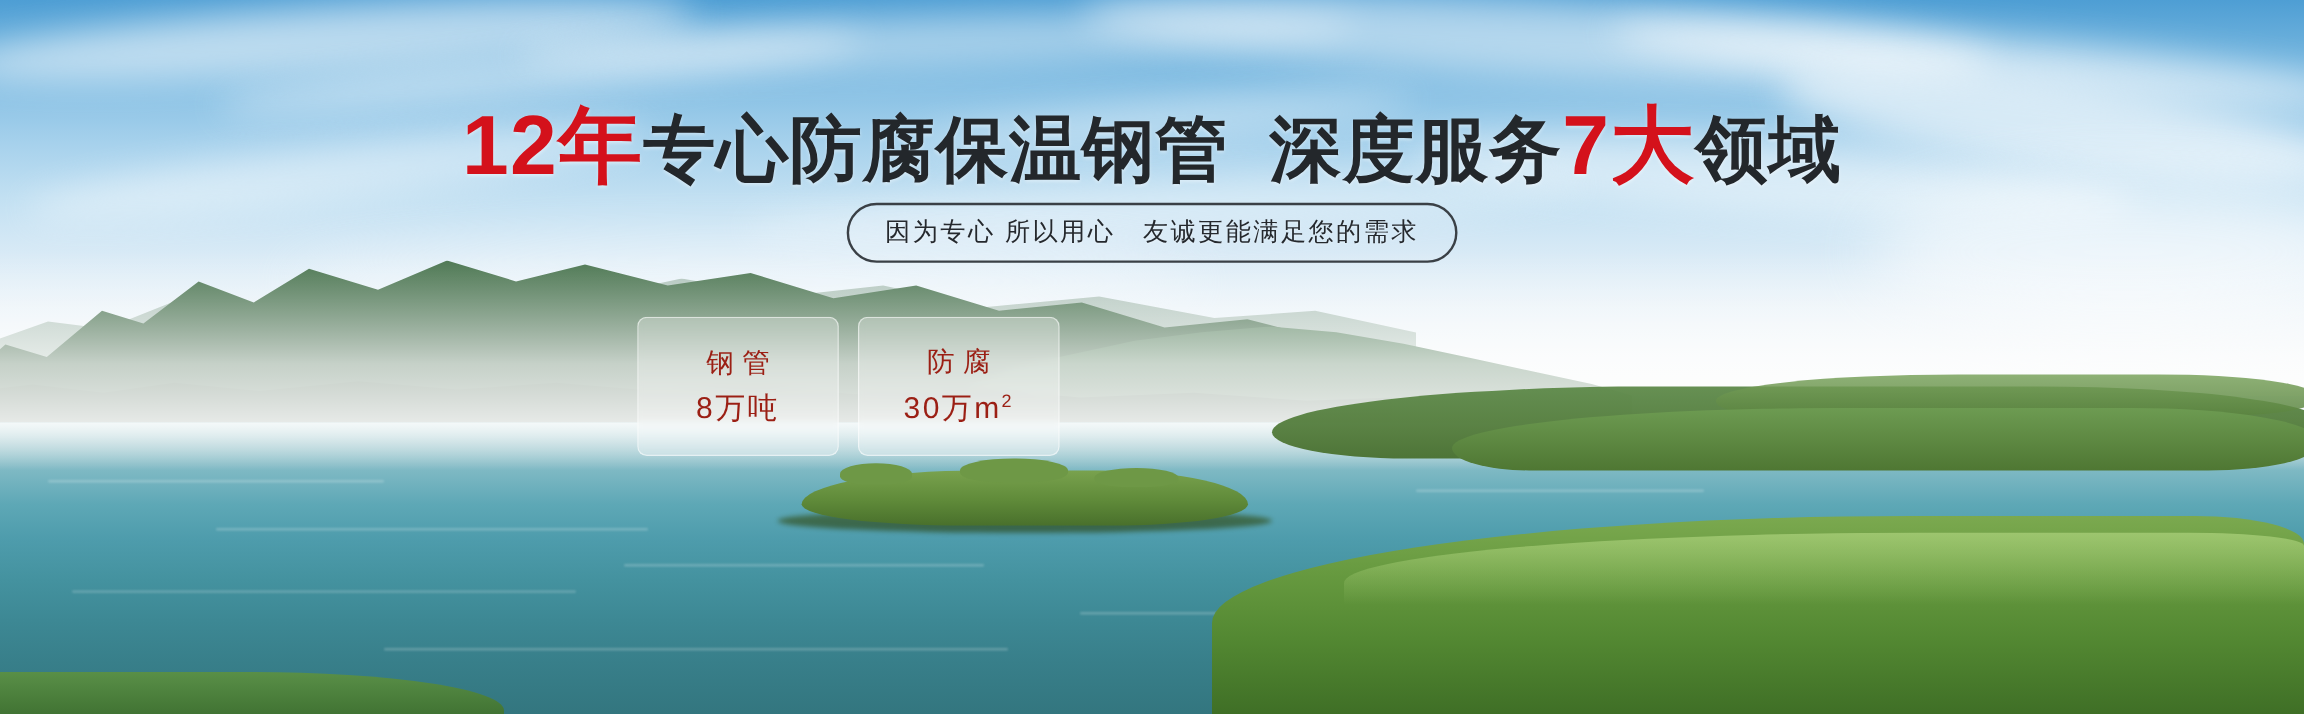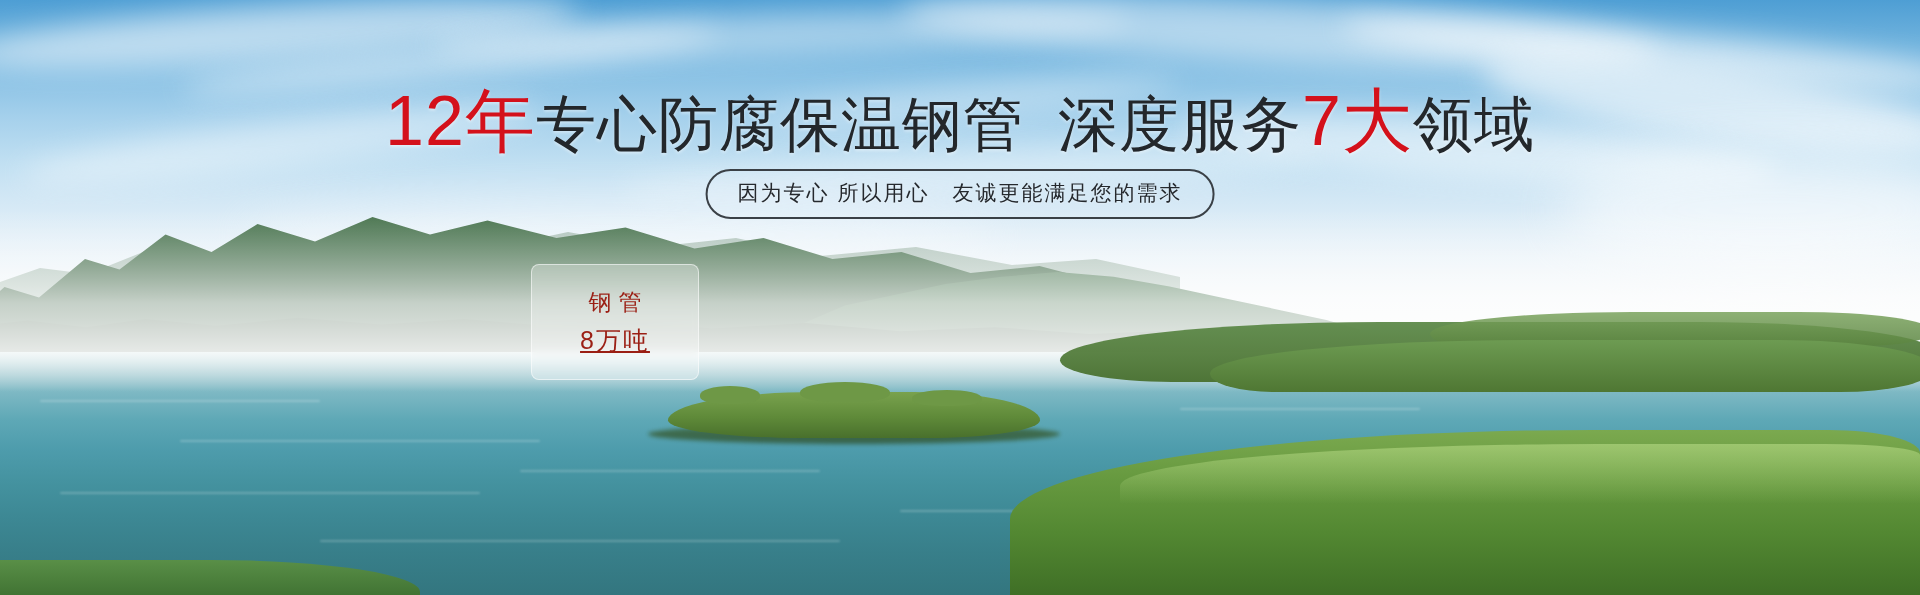--- a/index.html
+++ b/index.html
@@ -144,21 +144,21 @@
     position:absolute;left:0;top:560px;width:420px;height:40px;
     background:linear-gradient(to bottom,#5d9140,#3f6f28);
     border-radius:0 50% 0 0 / 0 80% 0 0;
     opacity:.9;
   }
 
   
   .headline{
     position:absolute;left:0;top:86px;width:1920px;
     text-align:center;
-    font-size:60px;font-weight:normal;line-height:1;
+    font-size:60px;font-weight:bold;line-height:1;
     letter-spacing:1px;
     white-space:nowrap;
   }
   .headline .red{
     color:#d4111b;
     font-size:70px;
     text-shadow:0 2px 3px rgba(255,255,255,.45);
   }
   .headline .dark{
     color:#23272b;
@@ -190,21 +190,21 @@
     border:1px solid rgba(255,255,255,0.55);
     backdrop-filter:blur(3px);
     display:flex;flex-direction:column;align-items:center;justify-content:center;
     gap:14px;
   }
   .card .label{
     font-size:23px;color:#9b1f14;letter-spacing:7px;
     text-indent:7px;line-height:1;
   }
   .card .value{
-    font-size:25px;color:#9b1f14;letter-spacing:2px;line-height:1;text-decoration:underline;
+    font-size:25px;color:#9b1f14;letter-spacing:2px;line-height:1;
   }
   .card .value sup{font-size:15px;}
 </style>
 </head>
 <body>
 
 <div id="banner">
 
   <div class="sky"></div>
 
@@ -260,17 +260,21 @@
     <span>因为专心 所以用心　友诚更能满足您的需求</span>
   </div>
 
   <div class="cards">
 
     <div class="card">
       <div class="label">钢管</div>
       <div class="value"><span>8万吨</span></div>
     </div>
 
+    <div class="card">
+      <div class="label">防腐</div>
+      <div class="value"><span>30万m</span><sup>2</sup></div>
+    </div>
 
 
   </div>
 
 </div>
 
 </body></html>

